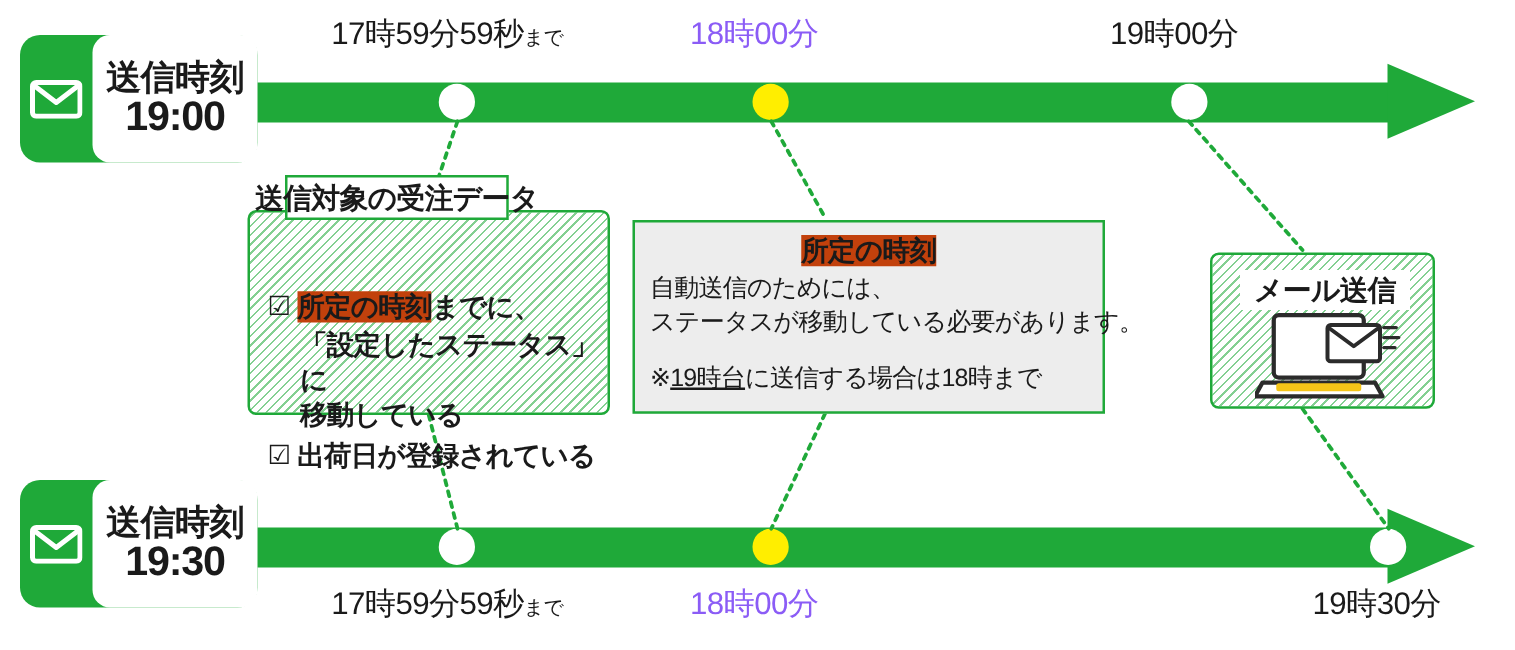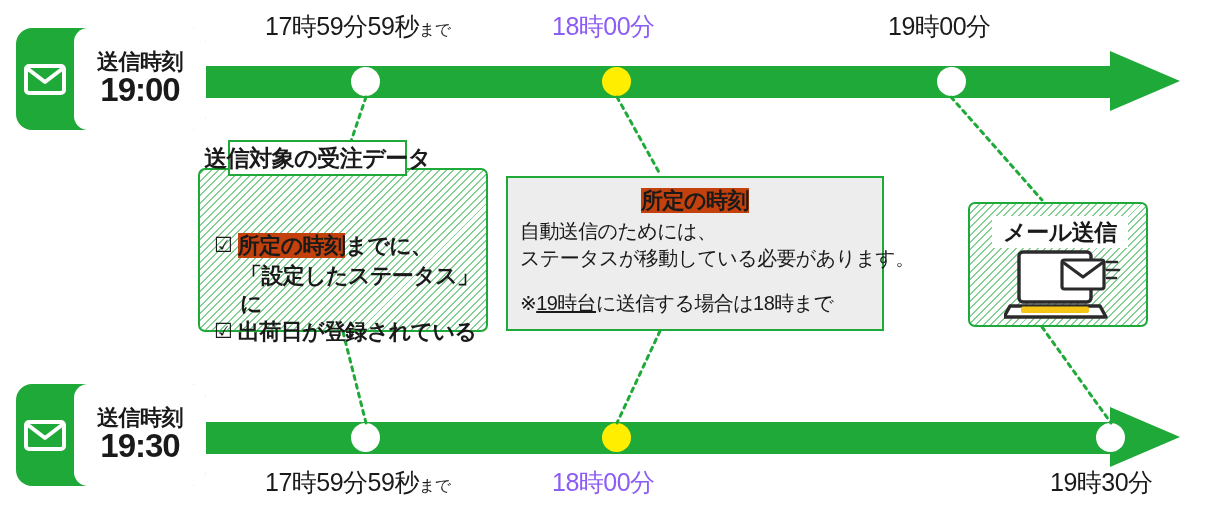--- a/index.html
+++ b/index.html
@@ -39,21 +39,21 @@
   }
   .badge .env{
     width:58px;flex:0 0 58px;display:flex;align-items:center;justify-content:center;
   }
   .badge .panel{
     background:#ffffff;
     width:132px;height:102px;border-radius:14px;
     display:flex;flex-direction:column;align-items:center;justify-content:center;
     box-sizing:border-box;
   }
-  .badge .lbl{font-size:22px;font-weight:bold;line-height:1.05;letter-spacing:-0.5px;}
+  .badge .lbl{font-size:28px;font-weight:bold;line-height:1.05;letter-spacing:-0.5px;}
   .badge .tm{font-size:33px;font-weight:bold;line-height:1.05;letter-spacing:-1px;}
 
   
   .tick{position:absolute;font-size:25px;white-space:nowrap;letter-spacing:-0.5px;}
   .tick.red{color:#8b5cf6;}
   .tick .sfx{font-size:16px;}
 
   
   .hatch{
     position:absolute;box-sizing:border-box;
@@ -190,20 +190,21 @@
   </svg>
 
   <div class="hatch" style="left:198px;top:168px;width:290px;height:164px;">
     <div class="chk-list">
 
       <div class="chk-row">
         <span class="chk-box">☑</span>
         <span class="chk-txt"><span class="hl">所定の時刻</span><span>までに、</span></span>
       </div>
       <div class="chk-txt" style="margin-left:26px;">「設定したステータス」に</div>
+      <div class="chk-txt" style="margin-left:26px;margin-bottom:4px;">移動している</div>
 
       <div class="chk-row">
         <span class="chk-box">☑</span>
         <span class="chk-txt">出荷日が登録されている</span>
       </div>
 
     </div>
   </div>
   <div class="tab" style="left:228px;top:140px;width:179px;height:36px;">送信対象の受注データ</div>
 

